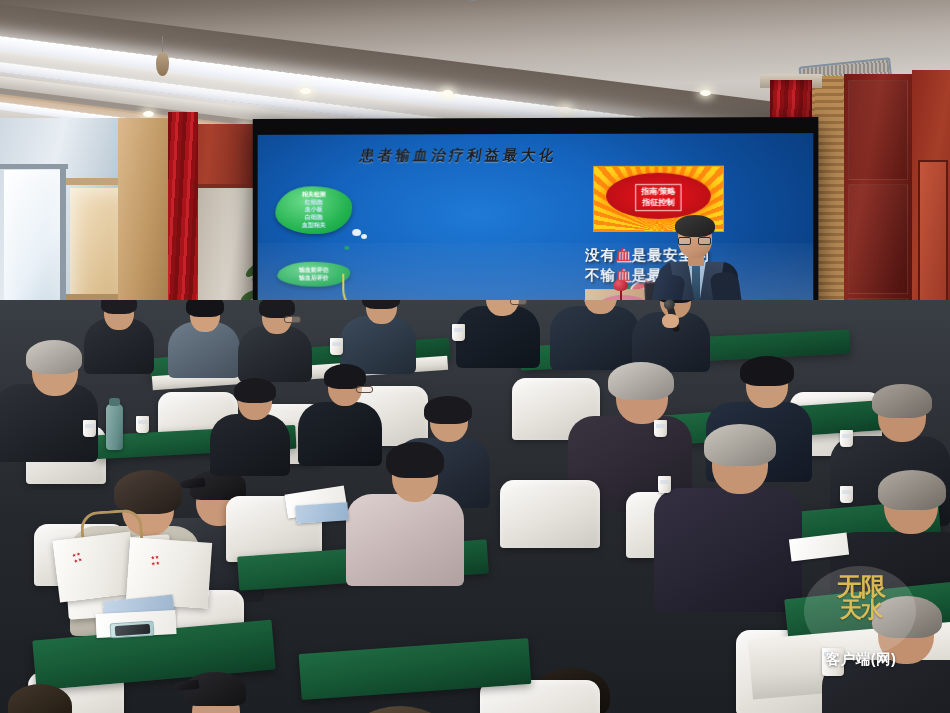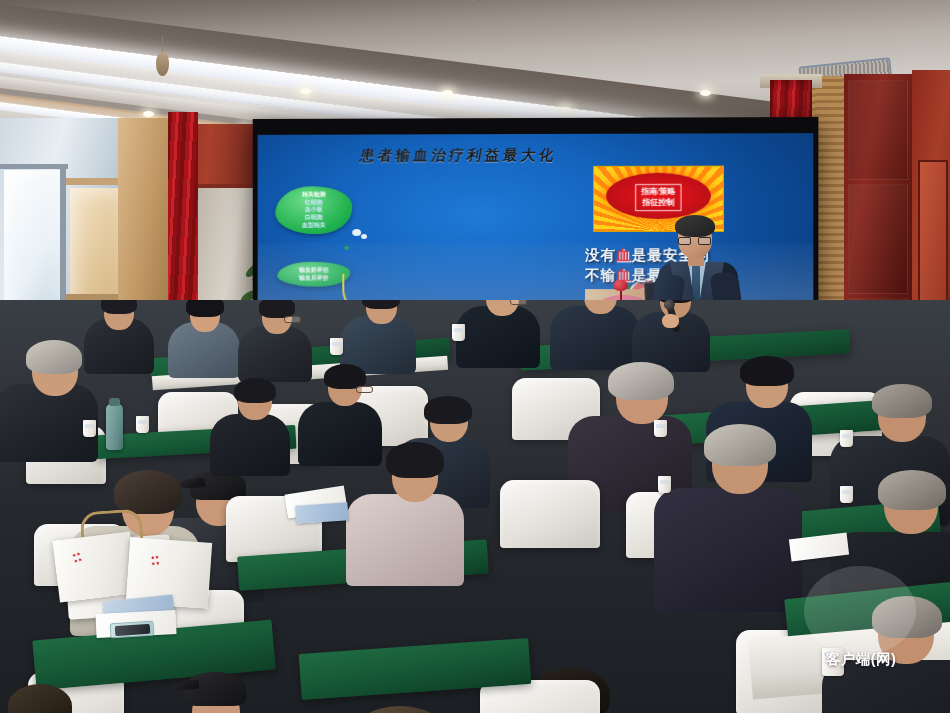--- a/index.html
+++ b/index.html
@@ -928,16 +928,20 @@
       <div class="head" style="left:16px;top:4px;width:56px;height:60px;background:#c2906f;"></div>
       <div class="hairtop" style="left:10px;top:-4px;width:70px;height:42px;background:linear-gradient(150deg,#b7b0a7,#716c65);"></div>
     </div>
 
     <div class="cup" style="left:822px;top:348px;width:22px;height:28px;"></div>
 
   </div>
 
   <div class="abs wm">
     <div class="disc"></div>
+    <div class="mark">
+      <span class="m1">无限</span>
+      <span>天水</span>
+    </div>
     <div class="label">客户端(网)</div>
   </div>
 
 </div>
 
 </body></html>

